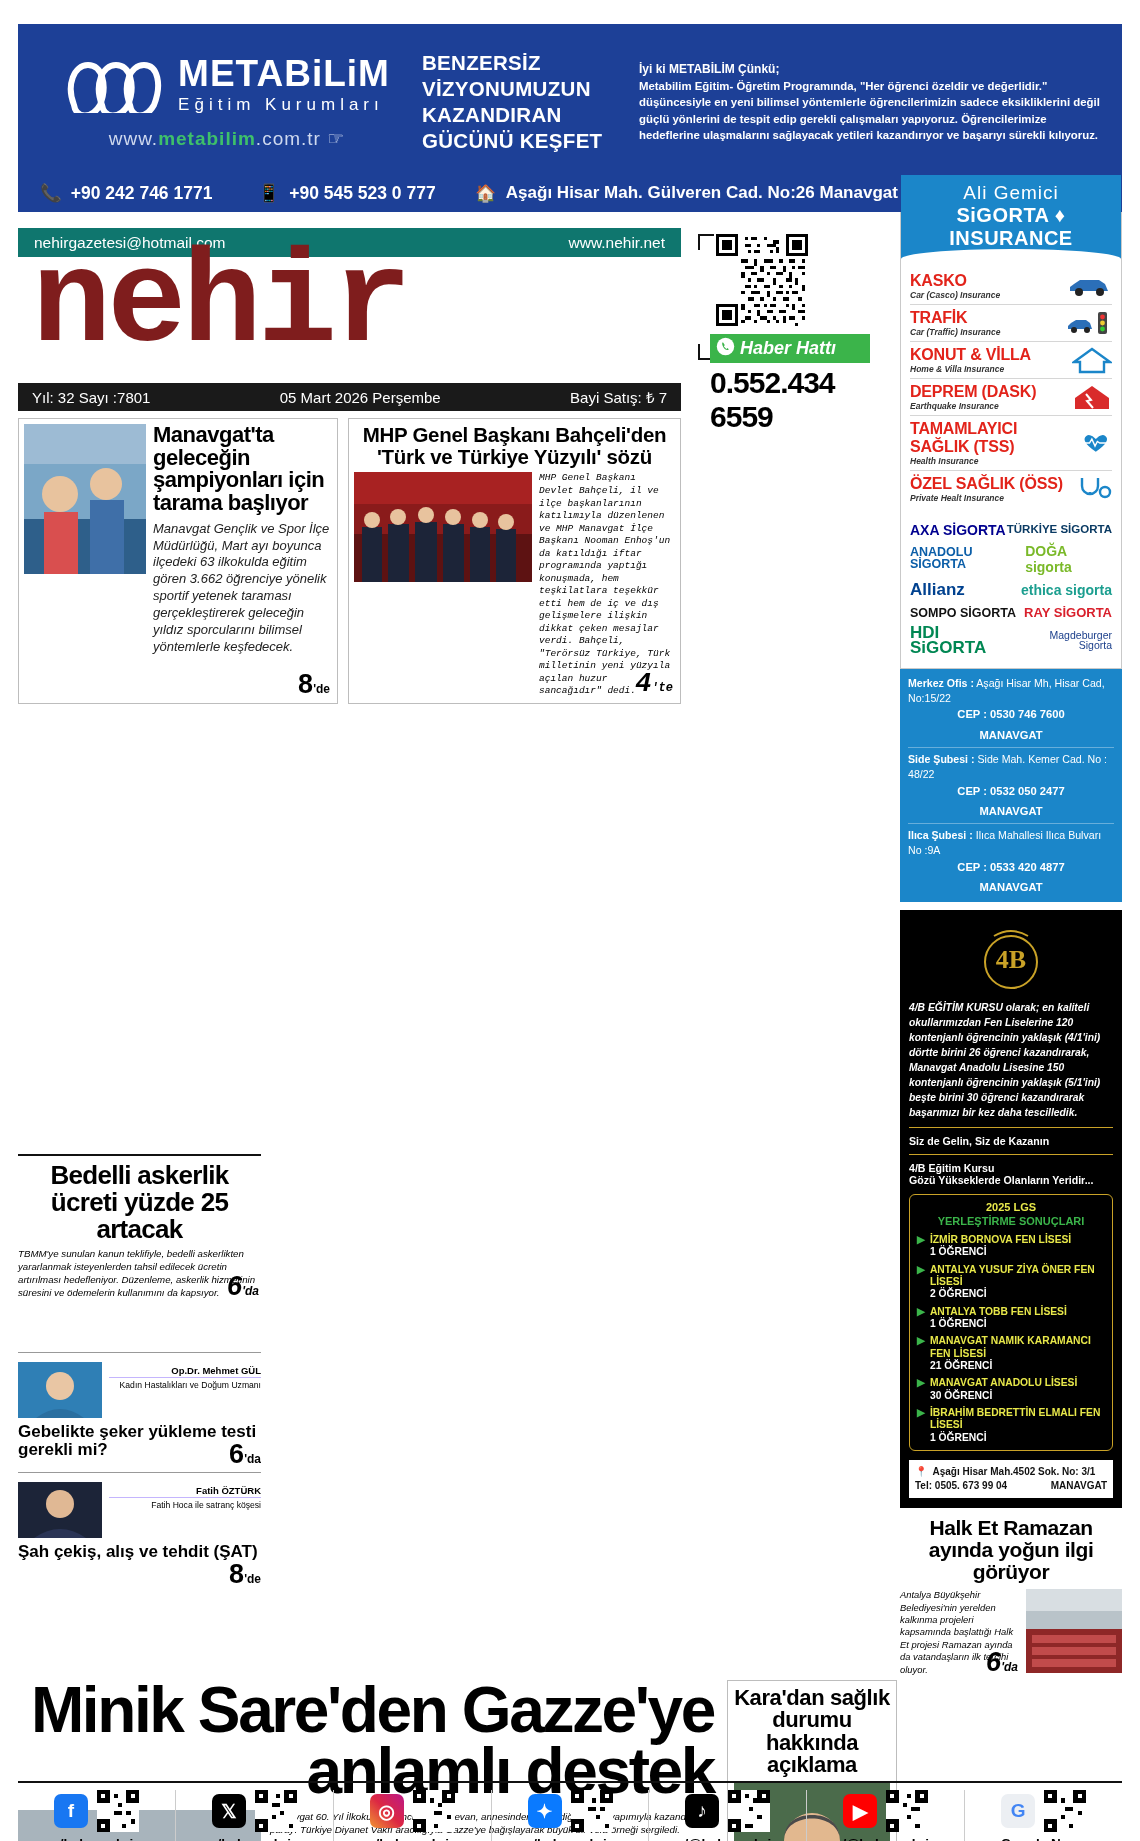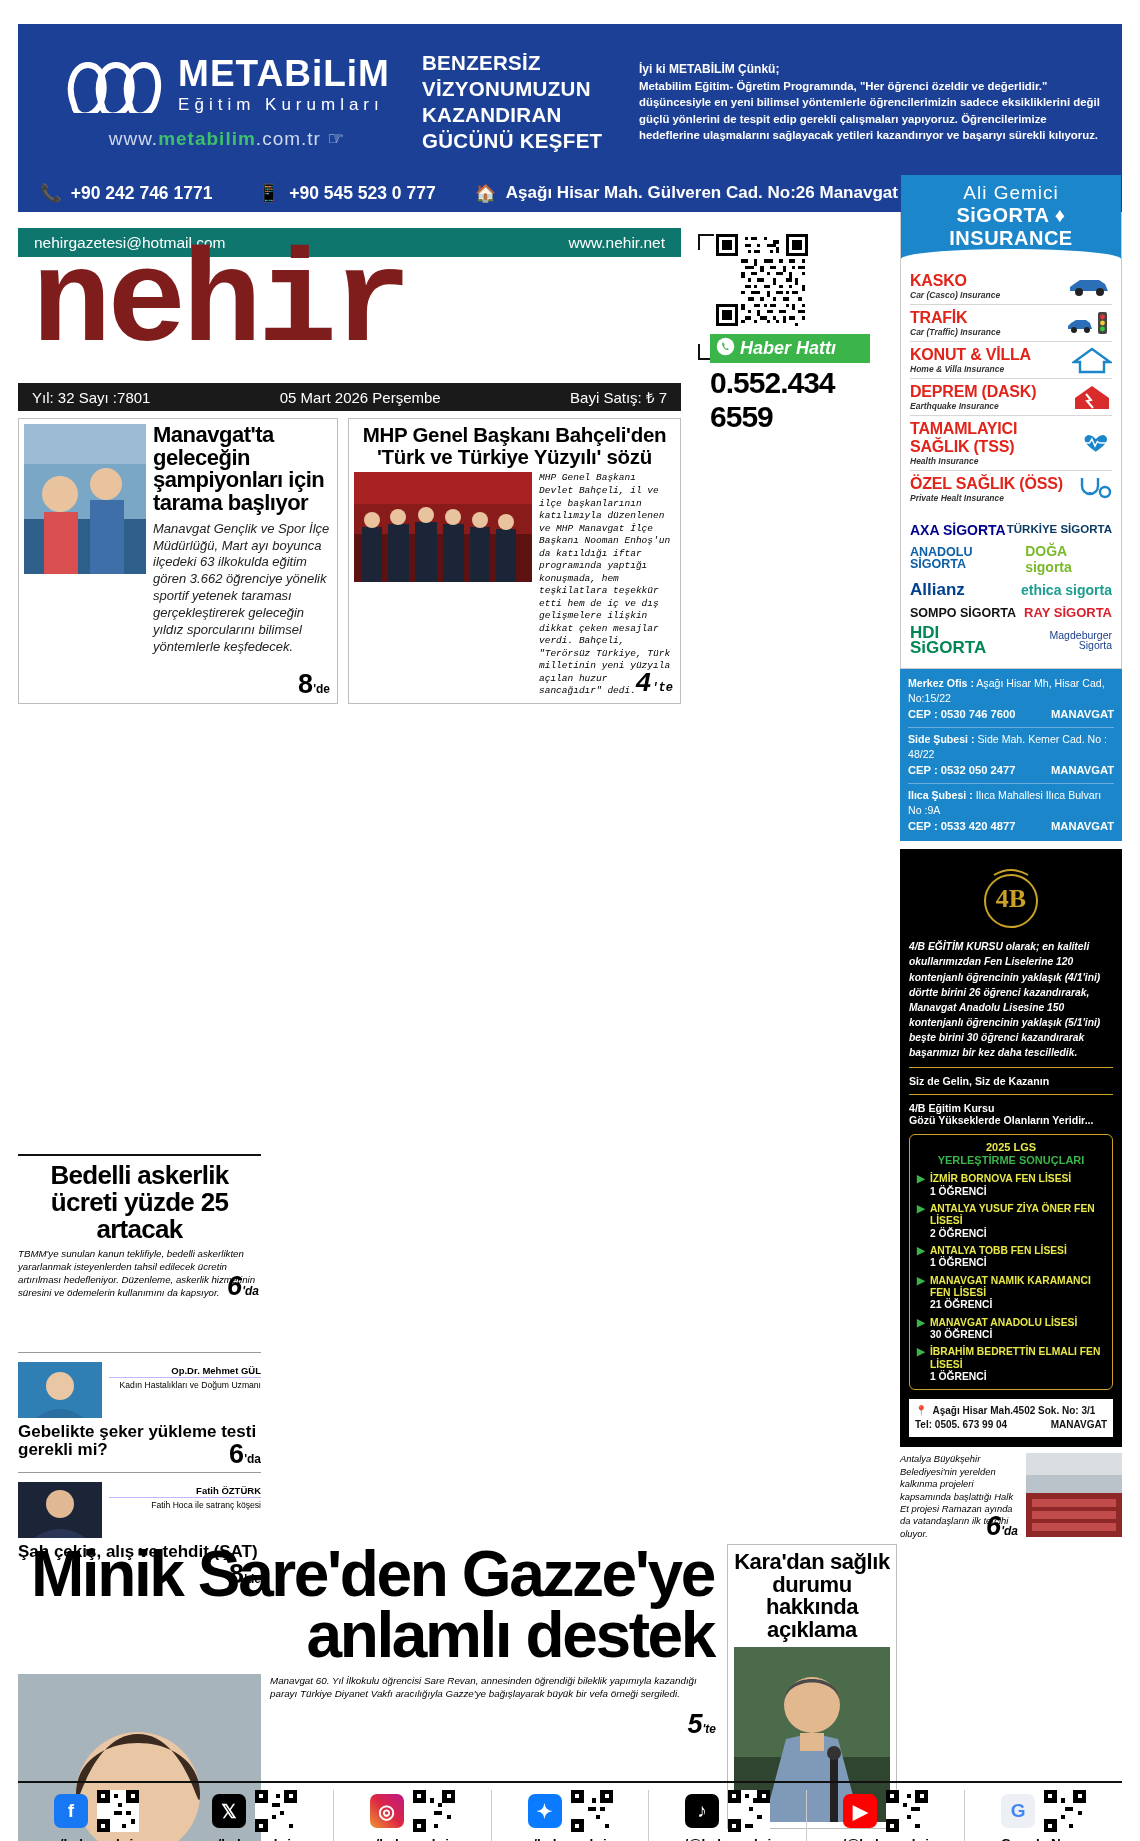--- a/index.html
+++ b/index.html
@@ -132,21 +132,21 @@
   .sompo { color:#111; font-size:12.5px;}
   .hdi { color:#008753; font-size:17px; line-height:.9;}
   .tsig { color:#0a3a63; font-size:11.5px; font-weight:bold; line-height:1; text-align:right;}
   .doga { color:#7ab929; font-size:14px; }
   .ethica { color:#1b9e8f; font-size:14px;}
   .ray { color:#d9202c; font-size:13px;}
   .magde { color:#1b3f8b; font-size:10.5px; line-height:1; text-align:right;}
 
   .offices { background:#1b86c9; color:#fff; padding:7px 8px; font-size:10.6px; line-height:1.45; margin-top:0; }
   .off-t { font-weight:bold; }
-  .off-cep { font-weight:bold; font-size:11.2px; display:flex; align-items:center; gap:4px; justify-content:space-between;}
+  .off-cep { font-weight:bold; font-size:11.2px; display:flex; align-items:center; gap:4px; justify-content:space-between;flex-direction:column;}
   .off-div { height:1px; background:#ffffff55; margin:4px 0; }
 
   
   .fourb { background:#000; color:#fff; margin-top:8px; padding:8px 9px 10px; }
   .fourb-logo { text-align:center; padding:6px 0 2px; }
   .fourb-txt { font-size:10.3px; font-style:italic; font-weight:bold; line-height:1.46; }
   .fourb-div { height:1px; background:#c9a227; margin:7px 0; }
   .fourb-mid { font-size:10.6px; font-weight:bold; }
   .lgs-box { border:1px solid #c9a227; border-radius:6px; margin-top:8px; padding:6px 7px; }
   .lgs-h { text-align:center; color:#3bb44a; font-size:11px; font-weight:bold; line-height:1.25;}
@@ -582,20 +582,21 @@
               <span>📍</span>
               <span>Aşağı Hisar Mah.4502 Sok. No: 3/1</span>
             </div>
         <div class="row" style="justify-content:space-between;">
               <span>Tel: 0505. 673 99 04</span>
               <span>MANAVGAT</span>
             </div>
       </div>
     </div>
 
+    <div class="halket-title">Halk Et Ramazan ayında yoğun ilgi görüyor</div>
     <div class="halket-row">
       <div class="halket-text">
         <span>Antalya Büyükşehir Belediyesi'nin yerelden kalkınma projeleri kapsamında başlattığı Halk Et projesi Ramazan ayında da vatandaşların ilk tercihi oluyor.</span>
         <div class="pageno">
           <span>6</span><small>'da</small>
         </div>
       </div>
       <div class="ph halket-photo">
         <svg viewBox="0 0 96 84" preserveAspectRatio="none">
               <rect width="96" height="84" fill="#b9c3c9"></rect>

